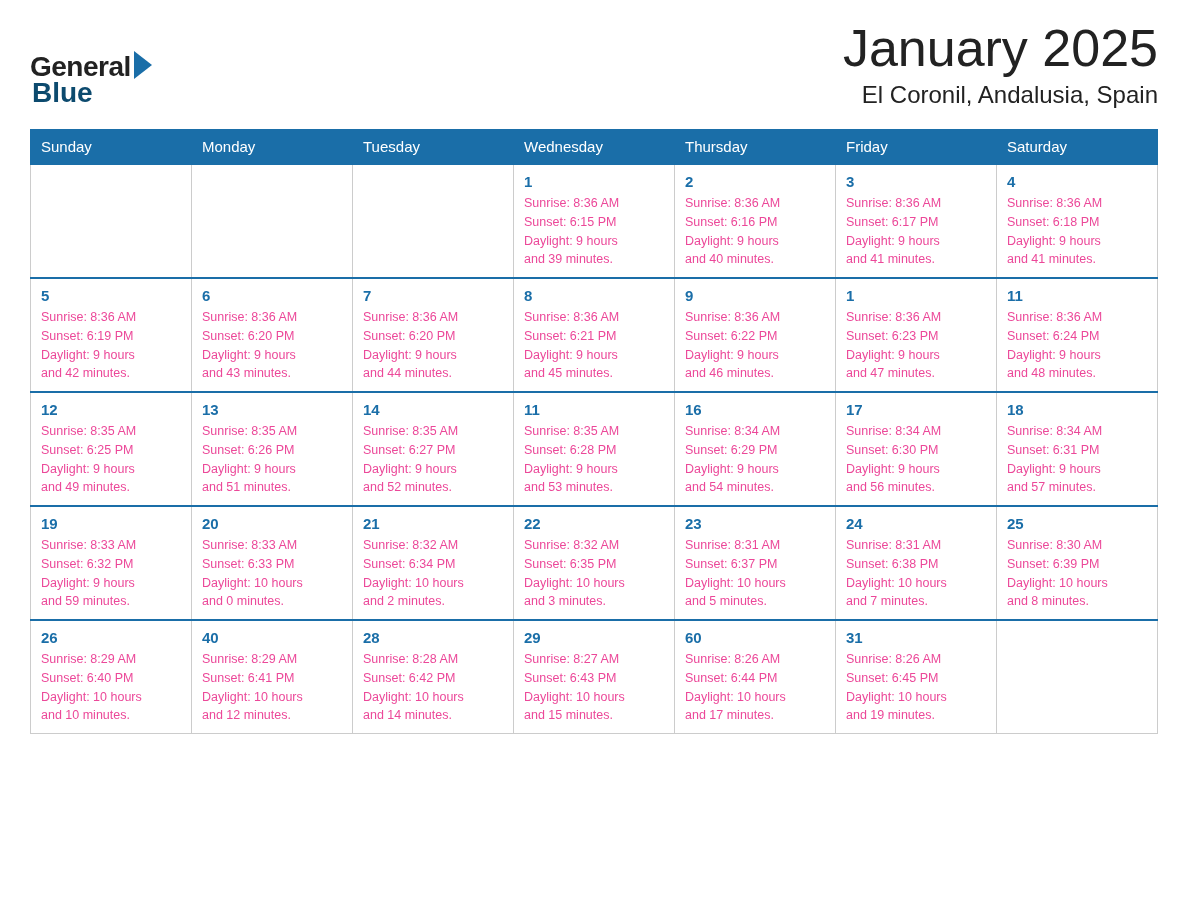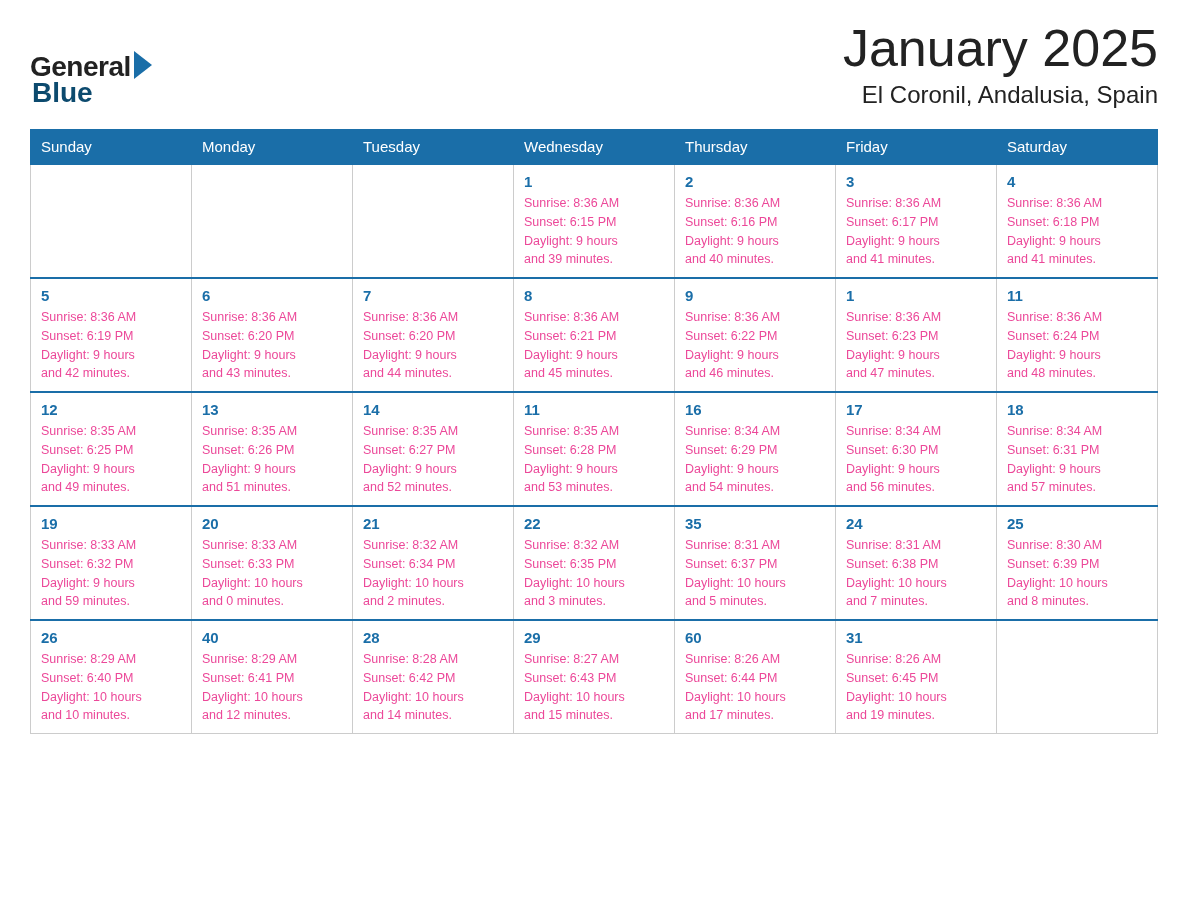--- a/index.html
+++ b/index.html
@@ -226,21 +226,21 @@
         </td>
         <td>
           <span class="day-number">21</span>
           <div class="day-info">Sunrise: 8:32 AM<br>Sunset: 6:34 PM<br>Daylight: 10 hours<br>and 2 minutes.</div>
         </td>
         <td>
           <span class="day-number">22</span>
           <div class="day-info">Sunrise: 8:32 AM<br>Sunset: 6:35 PM<br>Daylight: 10 hours<br>and 3 minutes.</div>
         </td>
         <td>
-          <span class="day-number">35</span>
+          <span class="day-number">23</span>
           <div class="day-info">Sunrise: 8:31 AM<br>Sunset: 6:37 PM<br>Daylight: 10 hours<br>and 5 minutes.</div>
         </td>
         <td>
           <span class="day-number">24</span>
           <div class="day-info">Sunrise: 8:31 AM<br>Sunset: 6:38 PM<br>Daylight: 10 hours<br>and 7 minutes.</div>
         </td>
         <td>
           <span class="day-number">25</span>
           <div class="day-info">Sunrise: 8:30 AM<br>Sunset: 6:39 PM<br>Daylight: 10 hours<br>and 8 minutes.</div>
         </td>

